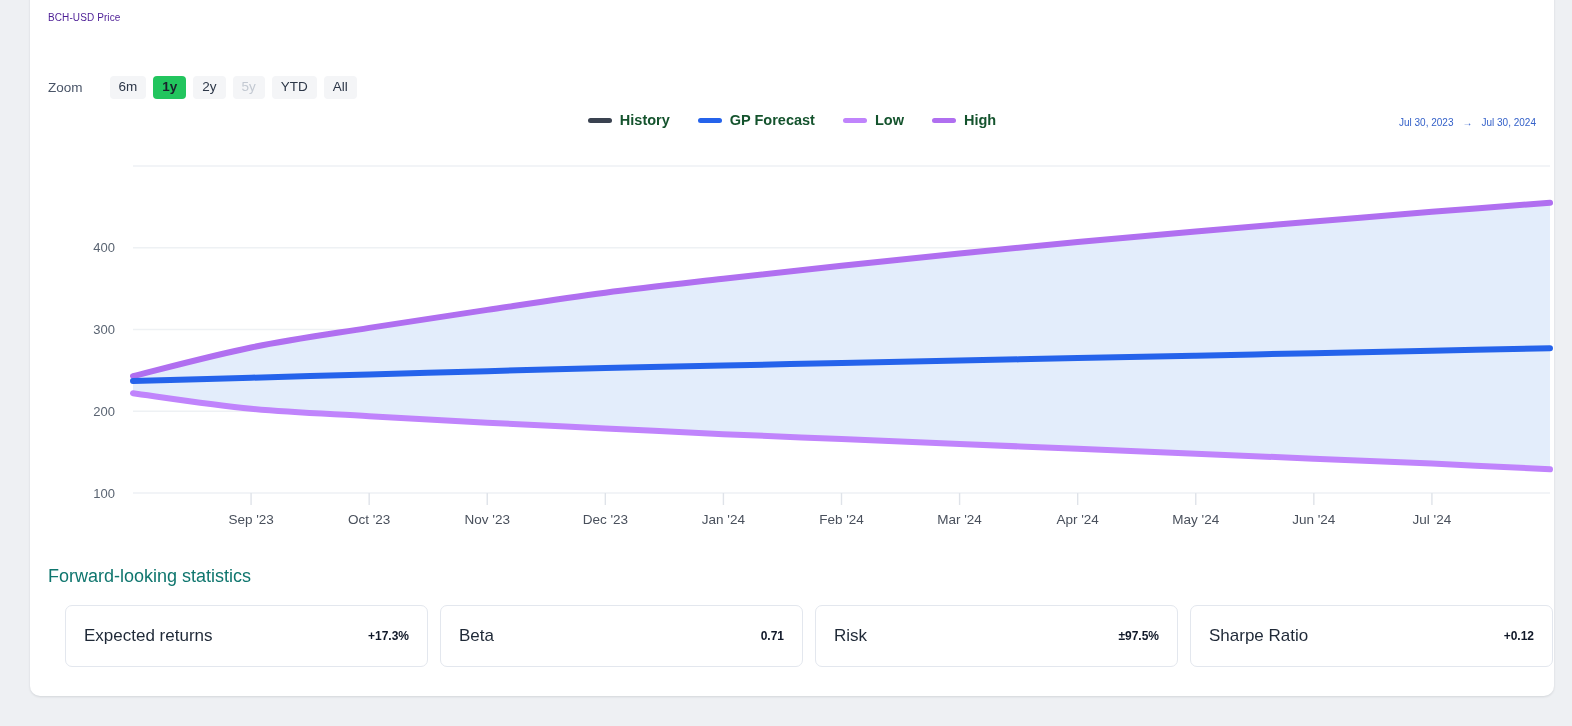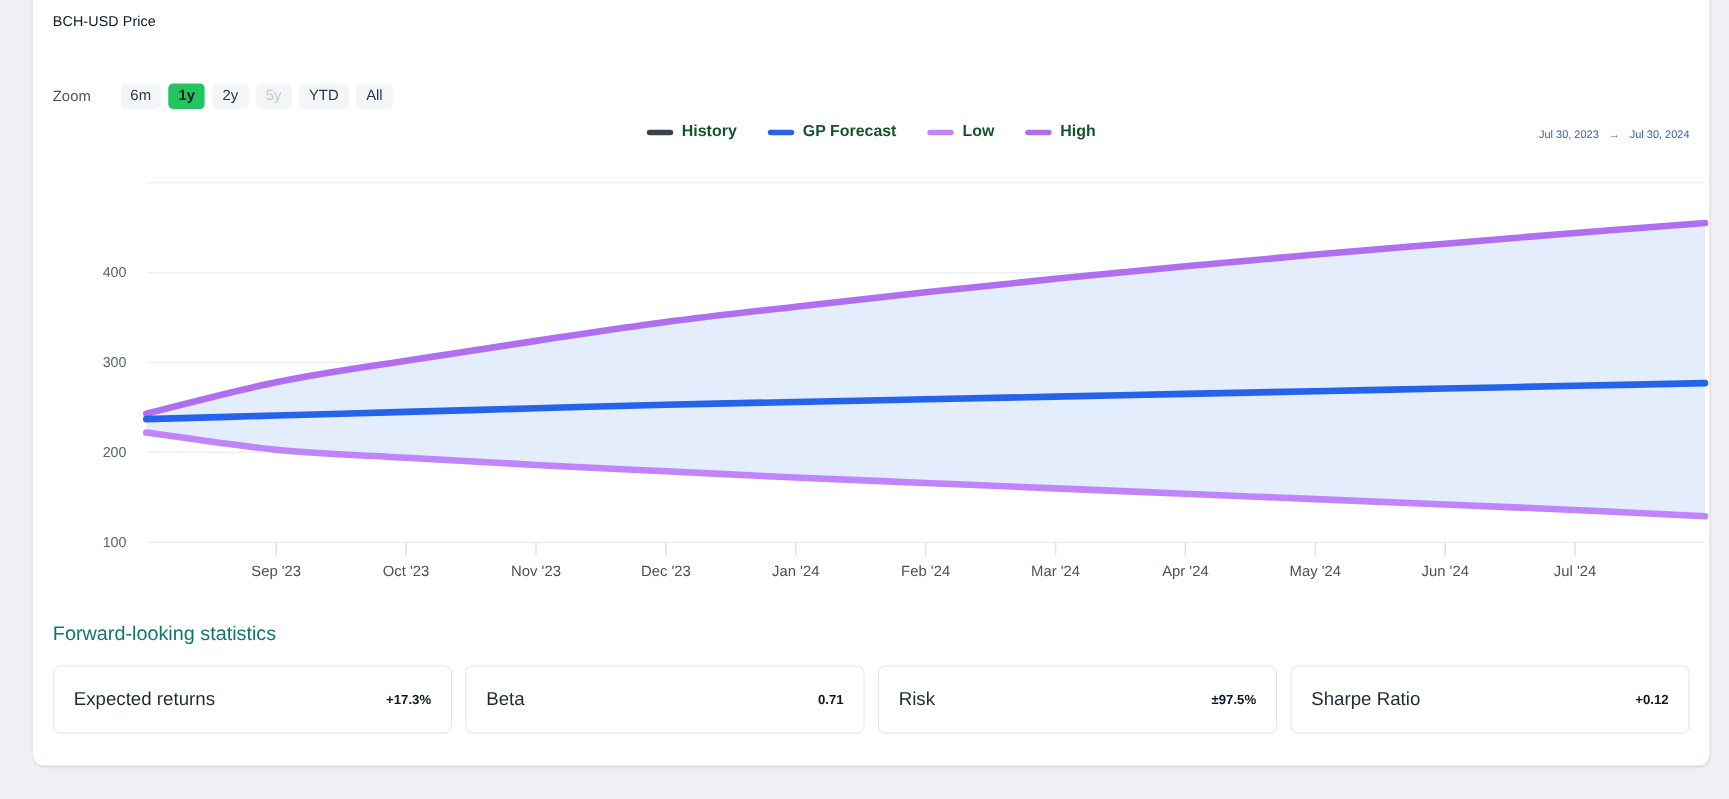--- a/index.html
+++ b/index.html
@@ -15,22 +15,22 @@
     position: absolute;
     left: 30px; top: -14px;
     width: 1524px; height: 710px;
     background: #ffffff;
     border-radius: 0 0 10px 10px;
     box-shadow: 0 1px 3px rgba(16,24,40,0.07), 0 1px 2px rgba(16,24,40,0.05);
   }
   .panel-title {
     position: absolute;
     left: 18px; top: 26px;
-    font-size: 13px;
-    color: #0f172a;
+    font-size: 10px;
+    color: #4c1d95;
     letter-spacing: 0.1px;
   }
 
   
   .rangebar {
     position: absolute;
     left: 18px; top: 90px;
     width: 1488px; height: 26px;
   }
   .zoom-group {
@@ -107,21 +107,21 @@
   }
 
   
   .stats-title {
     position: absolute;
     left: 18px; top: 580px;
     font-size: 18px; color: #0f766e;
   }
   .stats-row {
     position: absolute;
-    left: 18px; top: 619px;
+    left: 35px; top: 619px;
     width: 1488px; height: 62px;
     display: flex; gap: 12px;
   }
   .stat-card {
     flex: 1 1 0;
     border: 1px solid #e3e7ee;
     border-radius: 7px;
     background: #fff;
     display: flex;
     align-items: center;

